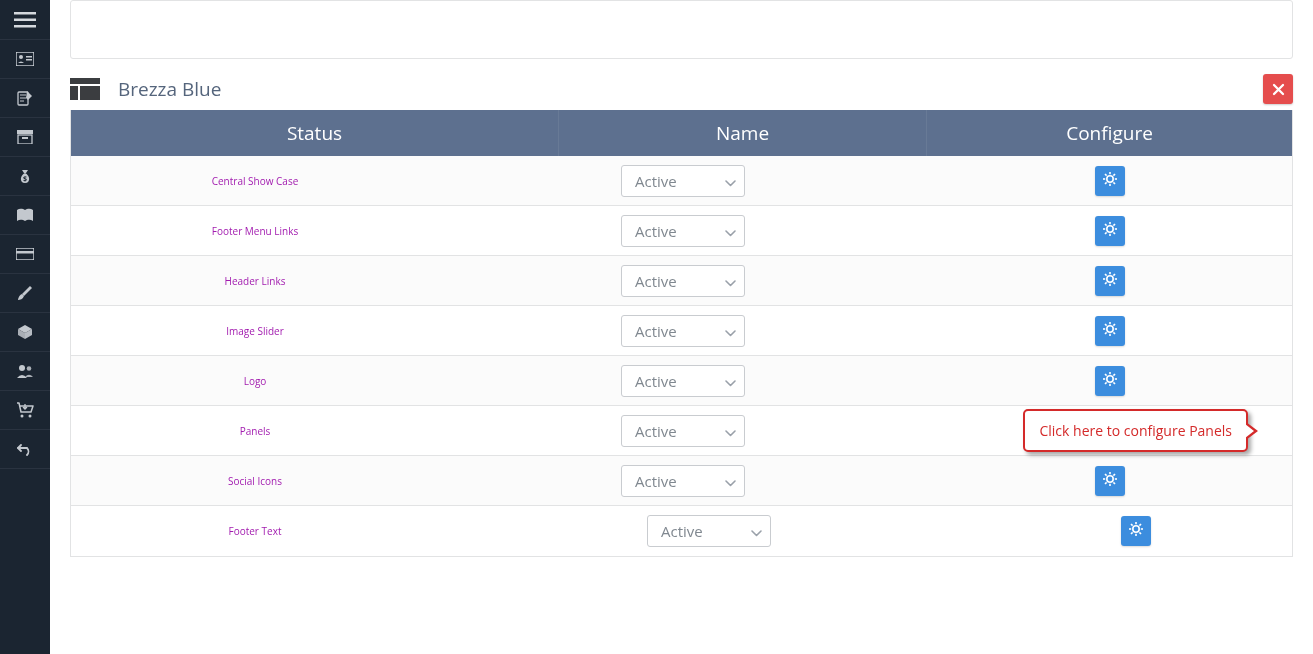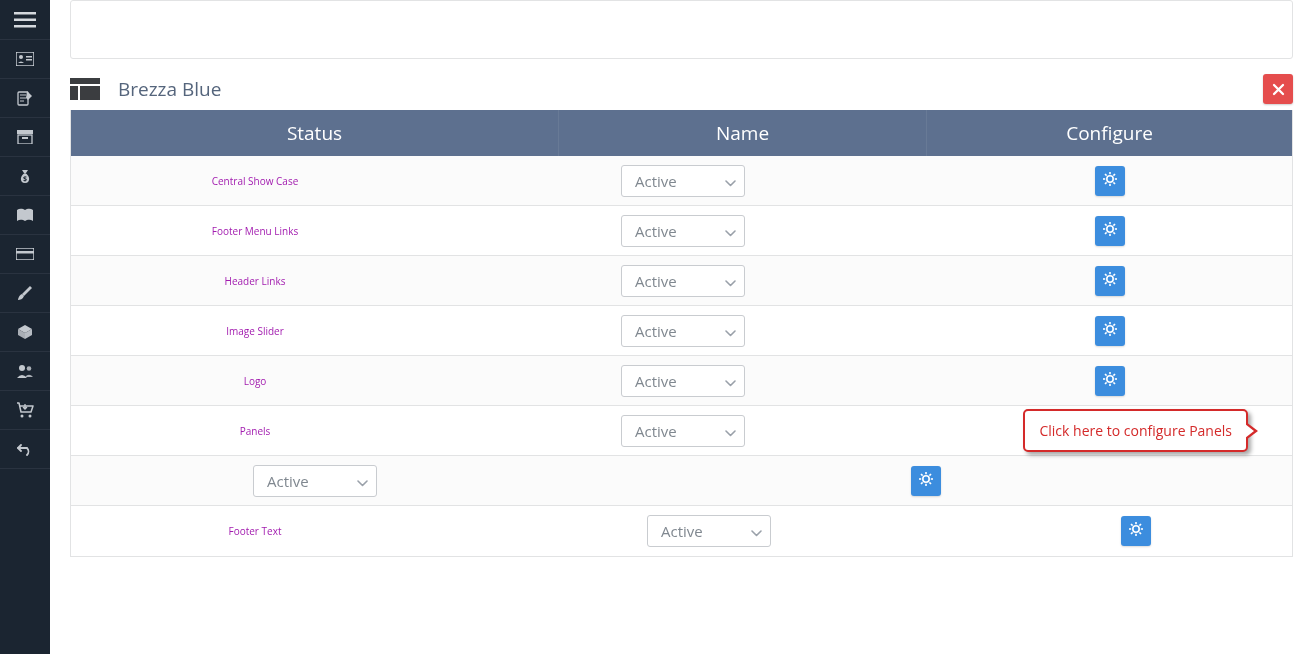--- a/index.html
+++ b/index.html
@@ -493,20 +493,23 @@
                       <line x1="3" y1="3" x2="4.6" y2="4.6"></line>
                       <line x1="11.4" y1="11.4" x2="13" y2="13"></line>
                       <line x1="3" y1="13" x2="4.6" y2="11.4"></line>
                       <line x1="11.4" y1="4.6" x2="13" y2="3"></line>
                     </g>
                   </svg></span>
               </div>
             </div>
           </div>
           <div class="grid-row">
+            <div class="col col-name">
+              <span class="row-name">Social Icons</span>
+            </div>
             <div class="col col-status">
               <div class="select-wrap">
                 <span>Active</span>
                 <span class="chev"><svg width="11" height="7" viewBox="0 0 11 7">
                     <path d="M1 1 L5.5 5.5 L10 1" fill="none" stroke="#9aa1aa" stroke-width="1.6" stroke-linecap="round" stroke-linejoin="round"></path>
                   </svg></span>
               </div>
             </div>
             <div class="col col-config config-cell">
               <div class="cfg-btn">

